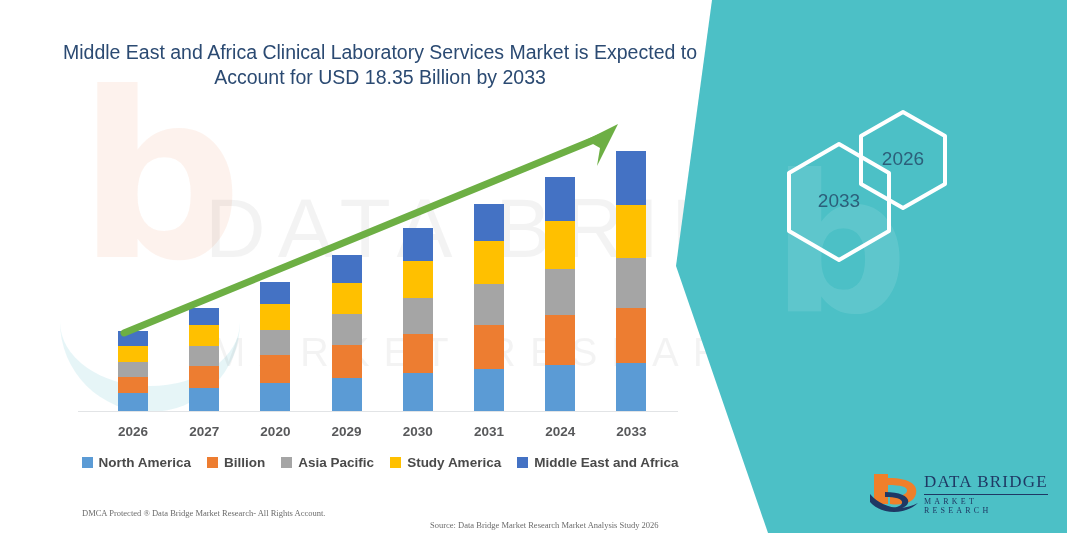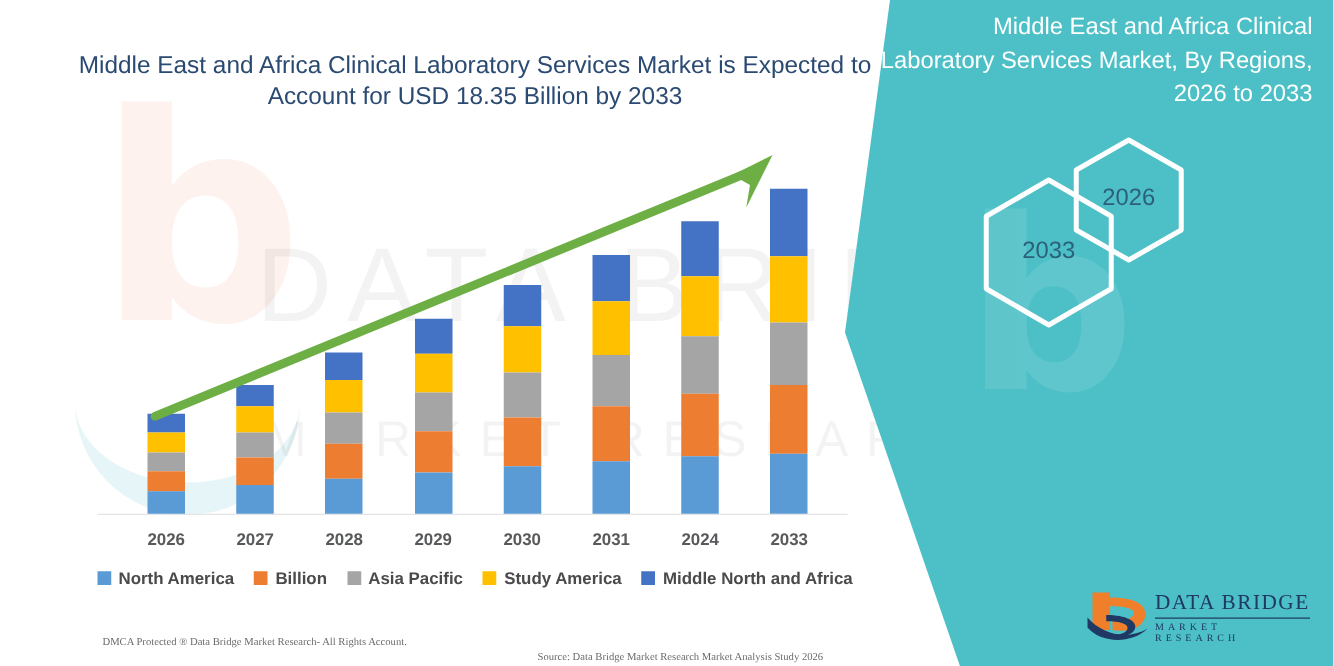--- a/index.html
+++ b/index.html
@@ -140,21 +140,21 @@
           <div class="seg" title="Middle East and Africa 2033: 3.81" style="height: 53.9837px; background: rgb(68, 114, 196);"></div>
           <div class="seg" title="South America 2033: 3.74" style="height: 52.9918px; background: rgb(255, 192, 0);"></div>
           <div class="seg" title="Asia Pacific 2033: 3.53" style="height: 50.0163px; background: rgb(165, 165, 165);"></div>
           <div class="seg" title="Europe 2033: 3.88" style="height: 54.9755px; background: rgb(237, 125, 49);"></div>
           <div class="seg" title="North America 2033: 3.39" style="height: 48.0327px; background: rgb(91, 155, 213);"></div>
         </div>
       </div>
     <div id="ticks">
         <div class="tick" style="left: 103px;">2026</div>
         <div class="tick" style="left: 174.2px;">2027</div>
-        <div class="tick" style="left: 245.4px;">2028</div>
+        <div class="tick" style="left: 245.4px;">2020</div>
         <div class="tick" style="left: 316.6px;">2029</div>
         <div class="tick" style="left: 387.8px;">2030</div>
         <div class="tick" style="left: 459px;">2031</div>
         <div class="tick" style="left: 530.2px;">2024</div>
         <div class="tick" style="left: 601.4px;">2033</div>
       </div>
   </div>
 
   <svg id="arrow" viewBox="0 0 760 533">
     <path d="M124,333 L601,137" stroke="#6daf44" stroke-width="7" fill="none" stroke-linecap="round"></path>
@@ -173,33 +173,32 @@
       <div class="leg-item">
         <span class="leg-sw" style="background: rgb(165, 165, 165);"></span>
         <span class="leg-txt">Asia Pacific</span>
       </div>
       <div class="leg-item">
         <span class="leg-sw" style="background: rgb(255, 192, 0);"></span>
         <span class="leg-txt">Study America</span>
       </div>
       <div class="leg-item">
         <span class="leg-sw" style="background: rgb(68, 114, 196);"></span>
-        <span class="leg-txt">Middle North and Africa</span>
+        <span class="leg-txt">Middle East and Africa</span>
       </div>
     </div>
 
   <div id="footer">
     <div class="foot-txt" id="foot-left">DMCA Protected ® Data Bridge Market Research-  All Rights Account.</div>
     <div class="foot-txt" id="foot-right">Source: Data Bridge Market Research  Market Analysis Study 2026</div>
   </div>
 </div>
 
 <div id="right-panel">
   <div id="wm-b-right">b</div>
-  <div id="right-title">Middle East and Africa Clinical Laboratory Services Market, By Regions, 2026 to 2033</div>
 
   <div class="hexwrap" style="left:180px;top:108px;">
     <svg width="94" height="104" viewBox="0 0 94 104">
       <polygon points="47,4 89,28 89,76 47,100 5,76 5,28" fill="none" stroke="#ffffff" stroke-width="4" stroke-linejoin="round"></polygon>
     </svg>
     <div class="hex-label" style="top:40px;">2026</div>
   </div>
 
   <div class="hexwrap" style="left:107px;top:140px;">
     <svg width="112" height="124" viewBox="0 0 112 124">

